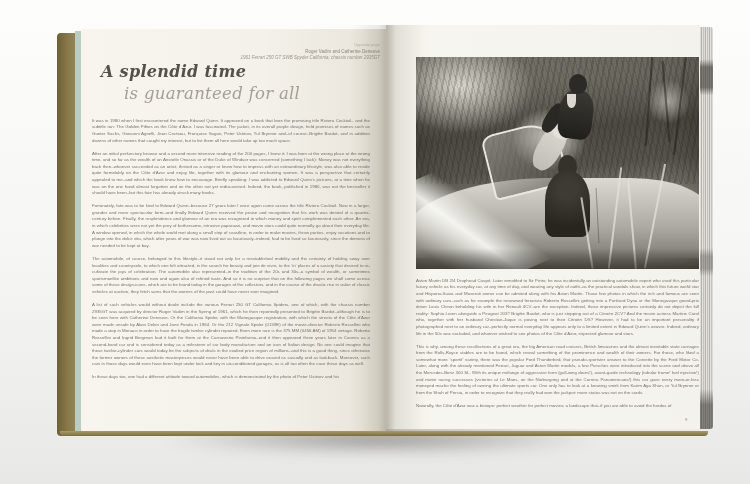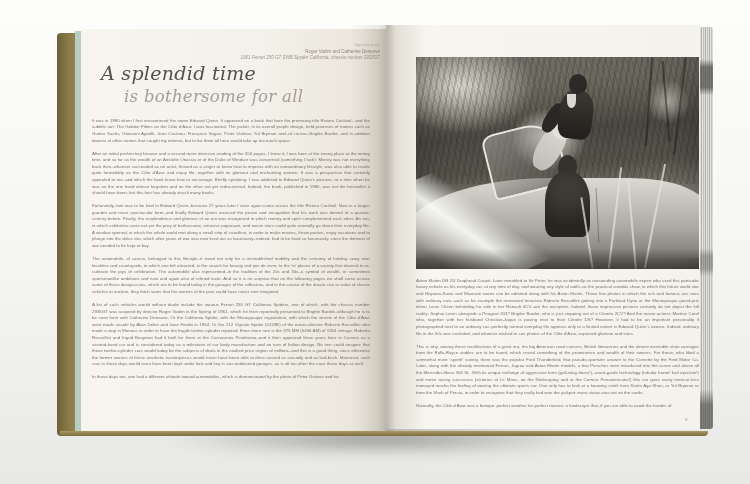--- a/index.html
+++ b/index.html
@@ -38,21 +38,21 @@
 
   
   .caption-wrap { position:absolute; top:13px; right:6px; width:210px; height:30px; }
   .caption-inner{ position:absolute; top:0; right:0; width:420px; transform:scale(0.5);
                   transform-origin:100% 0; text-align:right; line-height:1.45; }
   .cap-label { font-size:8px;  color:#b6b0a6; }
   .cap-l1    { font-size:9px;  color:#8c867c; }
   .cap-l2    { font-size:9px;  color:#9a948b; font-style:italic; }
 
   .title-block { position:absolute; left:20px; top:33px; font-family:"DejaVu Serif", serif; font-style:italic; }
-  .title-1 { font-size:19px; font-weight:400; color:#54504a; letter-spacing:0.3px; }
+  .title-1 { font-size:16px; font-weight:700; color:#54504a; letter-spacing:0.3px; }
   .title-2 { font-size:16.5px; font-weight:400; color:#a49e96; margin:3px 0 0 23px; letter-spacing:0.3px; }
 
   .left-body  { position:absolute; left:11px; top:88px; width:278px; height:334px; overflow:hidden; }
   .right-body { position:absolute; left:30px;  top:252px; width:283px; height:150px; overflow:hidden; }
   .page-num { position:absolute; right:13px; bottom:7px; font-size:8px; transform:scale(0.55);
               transform-origin:100% 100%; color:#9a958c; }
 
   
   .photo { position:absolute; left:30px; top:32px; width:283px; height:212px; overflow:hidden;
            background:linear-gradient(175deg,#8d8a80 0%,#716e64 16%,#4c4a42 36%,#57554c 52%,#7d7a70 66%,#918e84 80%,#868378 100%);
@@ -115,21 +115,21 @@
     <div class="caption-wrap">
       <div class="caption-inner">
         <div class="cap-label">Opposite page</div>
         <div class="cap-l1">Roger Vadim and Catherine Deneuve</div>
         <div class="cap-l2">1961 Ferrari 250 GT SWB Spyder California, chassis number 2935GT</div>
       </div>
     </div>
 
     <div class="title-block">
       <div class="title-1">A splendid time</div>
-      <div class="title-2">is bothersome for all</div>
+      <div class="title-2">is guaranteed for all</div>
     </div>
 
     <div class="left-body">
       <div class="micro">
         <p>It was in 1980 when I first encountered the name Edward Quinn. It appeared on a book that bore the promising title Riviera Cocktail– and the subtitle ran: The Golden Fifties on the Côte d’Azur. I was fascinated. The jacket, in its overall purple design, held promises of names such as Gunter Sachs, Giovanni Agnelli, Jean Cocteau, Françoise Sagan, Peter Ustinov, Yul Brynner and–of course–Brigitte Bardot, and in addition dozens of other names that caught my interest, but to list them all here would take up too much space.</p>
         <p>After an initial perfunctory browse and a second more intensive reading of the 200 pages, I knew it; I was born at the wrong place at the wrong time, and so far as the wealth of an Aristotle Onassis or of the Duke of Windsor was concerned (something I lack): Money was not everything back then–whoever succeeded as an artist, thrived as a singer or knew how to impress with an extraordinary lifestyle, was also able to reside quite formidably on the Côte d’Azur and enjoy life, together with its glamour and enchanting women. It was a perspective that certainly appealed to me–and which the book knew how to encourage. Briefly speaking: I was addicted to Edward Quinn’s pictures, at a time when he was on the one hand almost forgotten and on the other not yet rediscovered. Indeed, the book, published in 1980, was not the bestseller it should have been–but this fate has already struck many books.</p>
         <p>Fortunately, fate was to be kind to Edward Quinn–because 27 years later I once again came across the title Riviera Cocktail. Now in a larger, grander and more spectacular form–and finally Edward Quinn received the praise and recognition that his work was denied of a quarter-century before. Finally, the resplendence and glamour of an era was recognized in which money and spirit complemented each other. An era, in which celebrities were not yet the prey of bothersome, intrusive paparazzi, and movie stars could quite normally go about their everyday life. A window opened, in which the whole world met along a small strip of coastline, in order to make movies, throw parties, enjoy vacations and to plunge into the dolce vita, which after years of war was now lived out so luxuriously–indeed, had to be lived so luxuriously, since the demons of war needed to be kept at bay.</p>
         <p>The automobile, of course, belonged to this lifestyle–it stood not only for a reestablished mobility and the certainty of holding sway over localities and countryside, to which one felt attracted, in the search for beauty and joie de vivre, to the ‘in’ places of a society that desired to re-cultivate the joys of celebration. The automobile also represented–in the tradition of the 20s and 30s–a symbol of wealth, or sometimes sportsmanlike ambitions and now and again also of refined taste. And so it is no surprise that on the following pages we shall come across some of these design-icons, which are to be found today in the garages of the collectors, and in the course of the drastic rise in value of classic vehicles at auction, they fetch sums that the owners of the past could have never ever imagined.</p>
         <p>A list of such vehicles would without doubt include the various Ferrari 250 GT California Spiders, one of which, with the chassis number 2935GT was acquired by director Roger Vadim in the Spring of 1961, which he then reportedly presented to Brigitte Bardot–although he is to be seen here with Catherine Deneuve. Or the California Spider, with the Monegasque registration, with which the streets of the Côte d’Azur were made unsafe by Alain Delon and Jane Fonda in 1964. Or the 212 Vignale Spider (0159E) of the movie-director Roberto Rossellini who made a stop in Monaco in order to have the fragile twelve cylinder repaired. Even more rare is the 375 MM (0456 AM) of 1954 vintage. Roberto Rossellini and Ingrid Bergman had it built for them at the Carrozzeria Pininfarina–and it then appeared three years later in Cannes as a second-hand car and is considered today as a milestone of car body manufacture and an icon of Italian design. No one could imagine that these twelve-cylinder cars would today be the subjects of deals in the exalted price region of millions–and this is a good thing, since otherwise the former owners of these aesthetic masterpieces would never have been able to drive around as casually and as laid-back. Moreover, such cars in those days would even have been kept under lock and key in air-conditioned garages, as is all too often the case these days as well.</p>
         <p>In those days too, one had a different attitude toward automobiles, which is demonstrated by the photo of Peter Ustinov and his</p>

